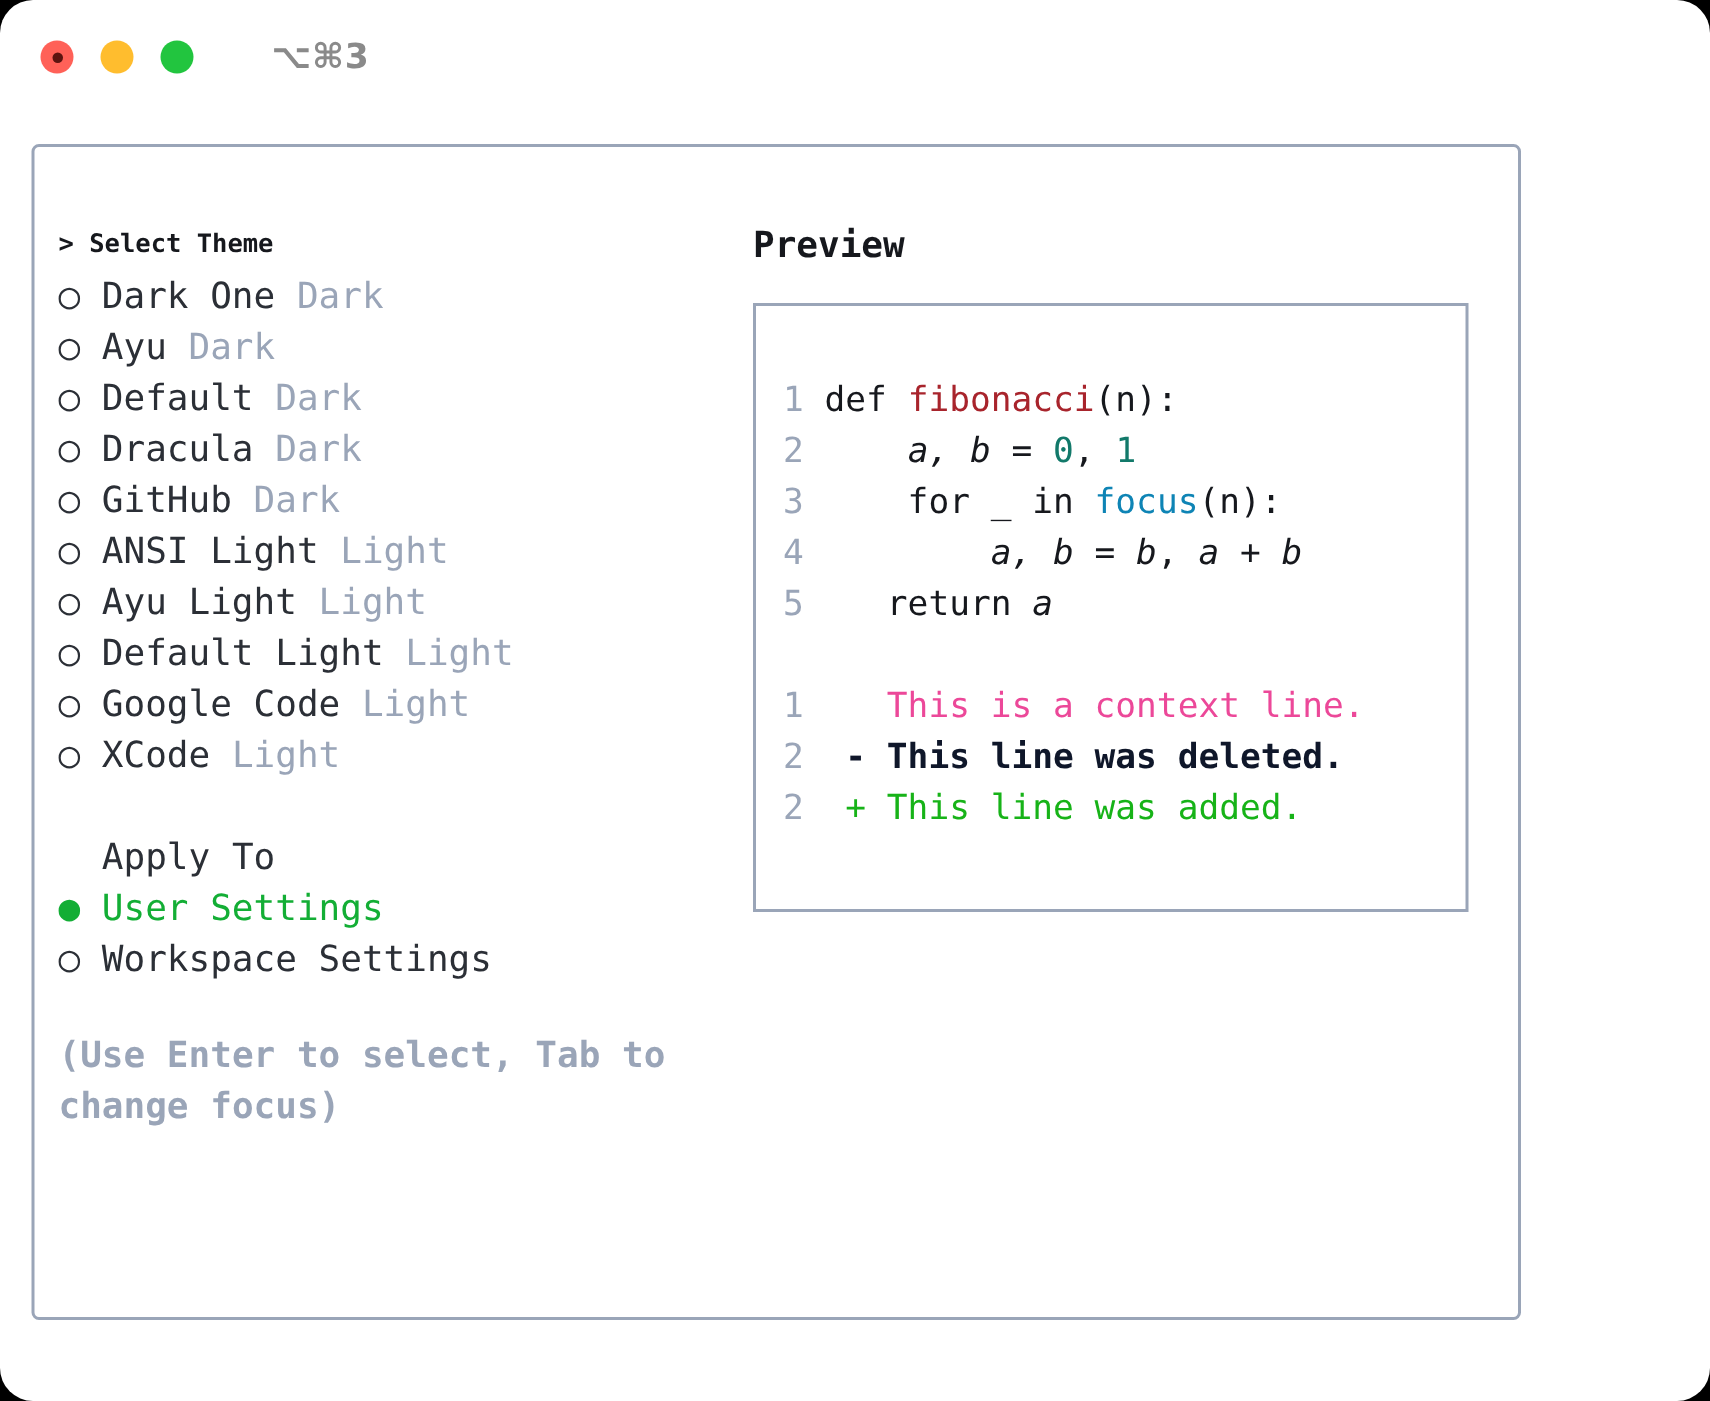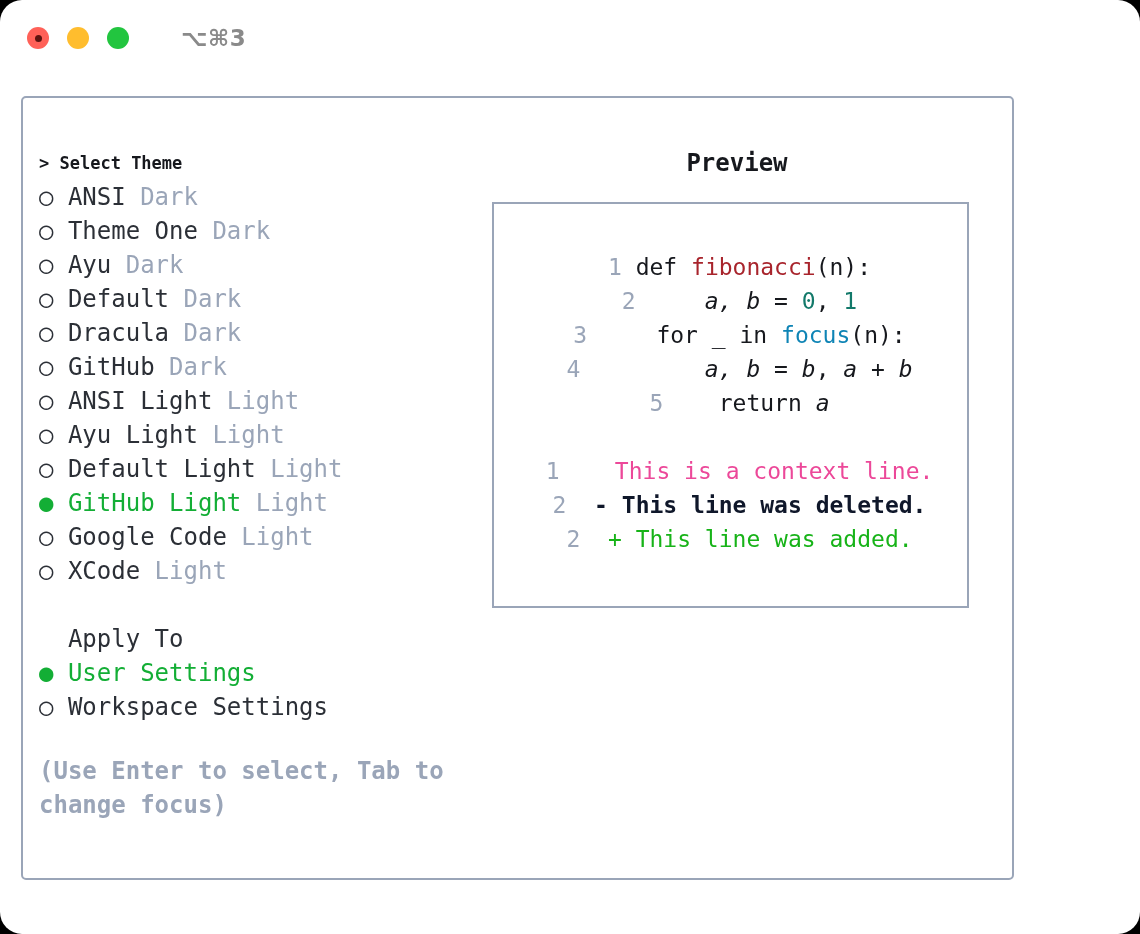--- a/index.html
+++ b/index.html
@@ -141,24 +141,23 @@
     font-size: 24px;
     line-height: 34px;
     color: #9aa5b8;
     width: 405px;
     font-weight: bold;
   }
 
   
   .right-col {
     position: absolute;
-    left: 469px;
+    left: 479px;
     top: 48px;
     width: 490px;
-    text-align: center;
   }
   .preview-title {
     font-size: 24px;
     font-weight: bold;
     color: #16181d;
     line-height: 34px;
   }
   .code-box {
     margin-top: 22px;
     width: 477px;
@@ -205,30 +204,28 @@
   </div>
 
   <div class="panel">
     <div class="panel-inner">
 
       <div class="left-col">
 
         <div class="list-head"><span class="caret">&gt;</span><span id="theme-header-text"> Select Theme</span></div>
 
         <div id="theme-rows">
-            <div class="theme-row"><span class="bullet">○</span><span class="name"> ANSI</span><span class="variant"> Dark</span></div>
-            <div class="theme-row"><span class="bullet">○</span><span class="name"> Theme One</span><span class="variant"> Dark</span></div>
+            <div class="theme-row"><span class="bullet">○</span><span class="name"> Dark One</span><span class="variant"> Dark</span></div>
             <div class="theme-row"><span class="bullet">○</span><span class="name"> Ayu</span><span class="variant"> Dark</span></div>
             <div class="theme-row"><span class="bullet">○</span><span class="name"> Default</span><span class="variant"> Dark</span></div>
             <div class="theme-row"><span class="bullet">○</span><span class="name"> Dracula</span><span class="variant"> Dark</span></div>
             <div class="theme-row"><span class="bullet">○</span><span class="name"> GitHub</span><span class="variant"> Dark</span></div>
             <div class="theme-row"><span class="bullet">○</span><span class="name"> ANSI Light</span><span class="variant"> Light</span></div>
             <div class="theme-row"><span class="bullet">○</span><span class="name"> Ayu Light</span><span class="variant"> Light</span></div>
             <div class="theme-row"><span class="bullet">○</span><span class="name"> Default Light</span><span class="variant"> Light</span></div>
-            <div class="theme-row selected"><span class="bullet">●</span><span class="name"> GitHub Light</span><span class="variant"> Light</span></div>
             <div class="theme-row"><span class="bullet">○</span><span class="name"> Google Code</span><span class="variant"> Light</span></div>
             <div class="theme-row"><span class="bullet">○</span><span class="name"> XCode</span><span class="variant"> Light</span></div>
           </div>
 
         <div class="spacer-row"></div>
 
         <div class="apply-head" id="apply-header-text">  Apply To</div>
 
         <div id="apply-rows">
             <div class="theme-row selected"><span class="bullet">●</span><span class="name"> User Settings</span></div>

